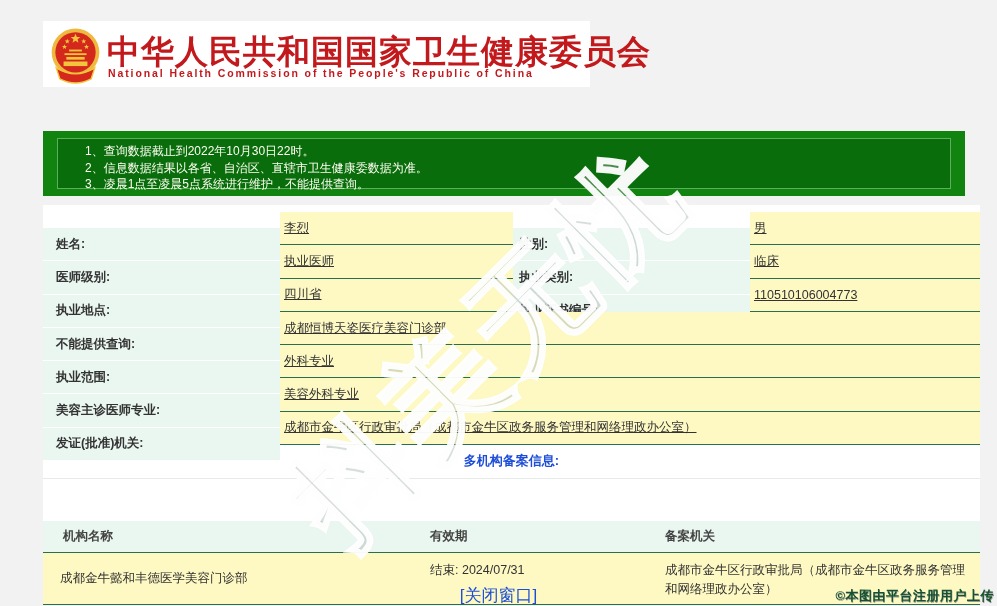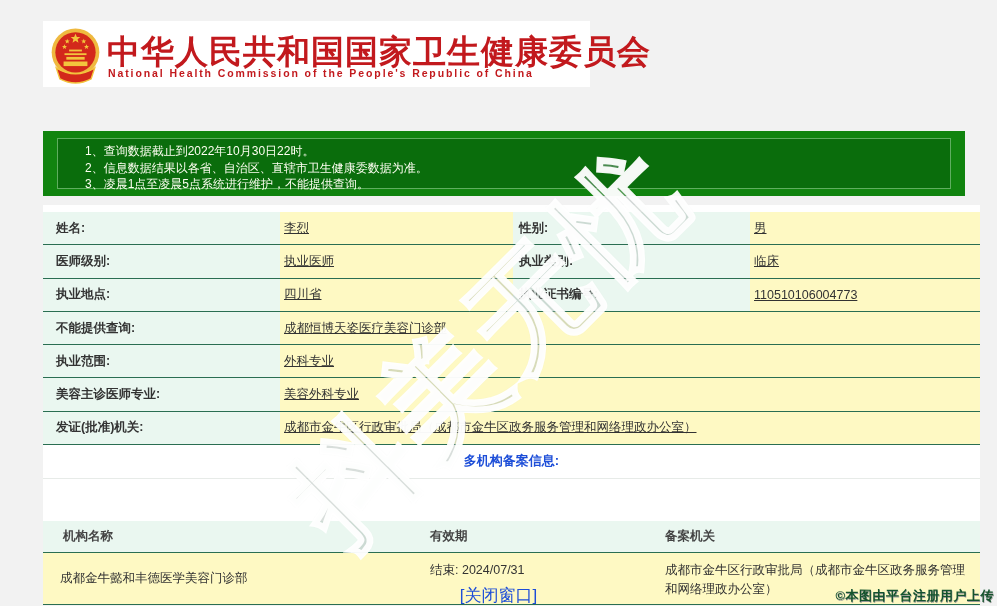--- a/index.html
+++ b/index.html
@@ -36,21 +36,21 @@
     background:var(--notice-green);border:1px solid var(--notice-border);
     padding:4px 0 0 27px;}
   .banner-inner div{font-size:12px;line-height:16.5px;color:#fefff2;white-space:nowrap;}
 
   
   .panel{position:absolute;left:43px;top:205px;width:937px;height:370px;background:#fff;}
 
   .trow{display:flex;height:33.3px;border-bottom:1.5px solid var(--row-line);}
   .rows{position:absolute;left:0;top:7px;width:937px;}
   .cell{display:flex;align-items:center;font-size:12.5px;height:100%;}
-  .lab{background:var(--label-bg);font-weight:bold;}
+  .lab{background:var(--label-bg);font-weight:bold;margin-top:16px;}
   .val{background:#fef9c3;text-decoration:underline;}
   .w1{width:237px;padding-left:13px;}
   .w2{width:233px;padding-left:4px;}
   .w3{width:237px;padding-left:6px;}
   .w4{width:230px;padding-left:4px;}
   .wwide{width:700px;padding-left:4px;}
 
   .section-title{position:absolute;left:0;top:247px;width:937px;text-align:center;
     font-size:13px;font-weight:bold;color:#1d4ed8;}
   .faint-line{position:absolute;left:0;top:273px;width:937px;height:1px;background:#e7ebe8;}

